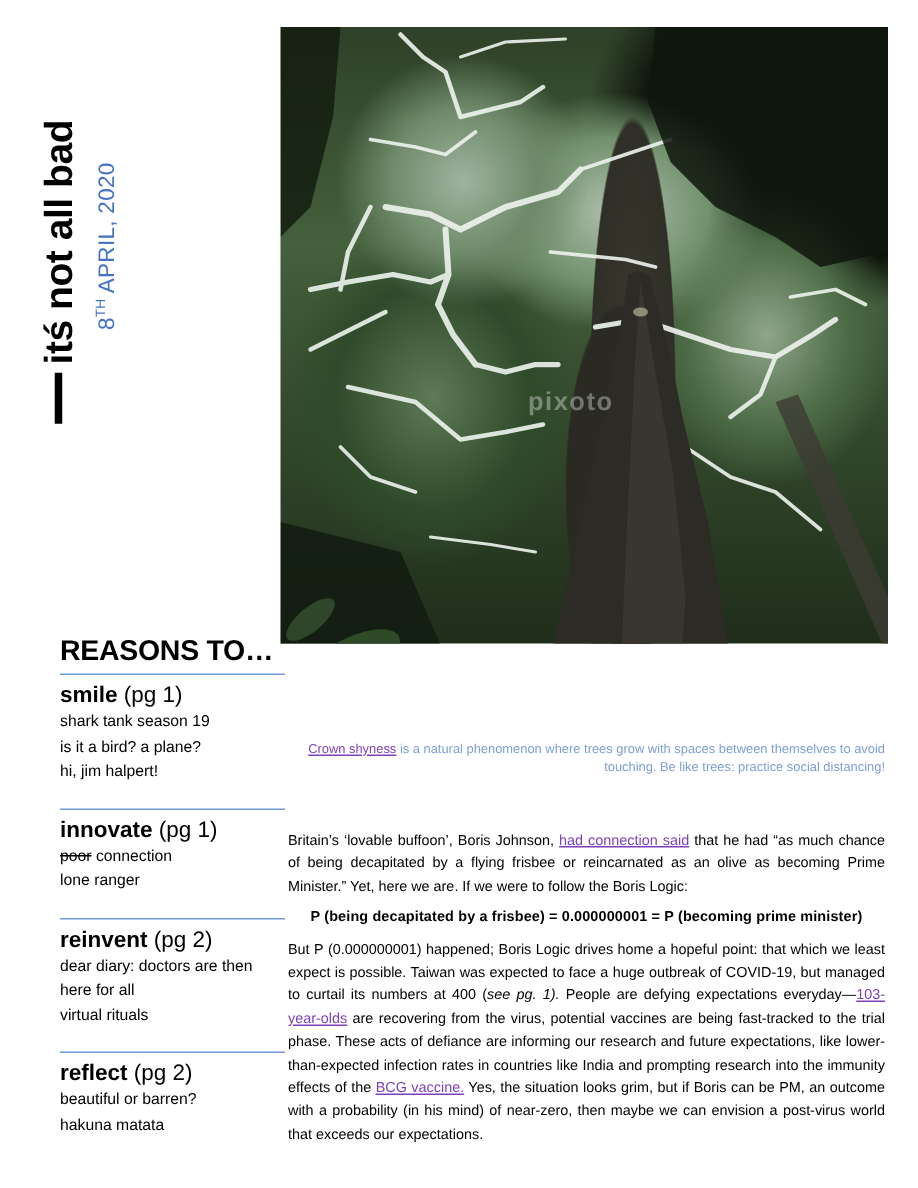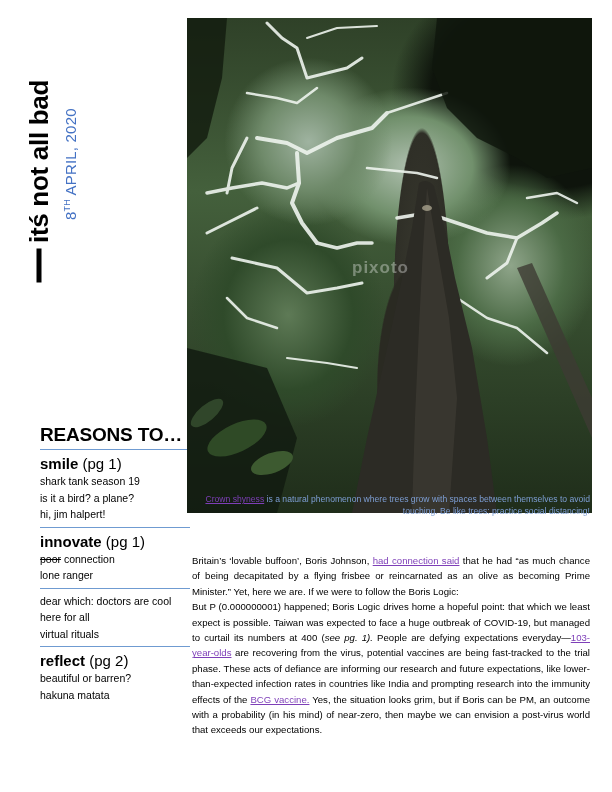--- a/index.html
+++ b/index.html
@@ -35,25 +35,25 @@
   
   .sidebar { position: absolute; left: 40px; top: 402px; width: 150px; margin-top: 20px; }
   .sidebar-head {
     font-size: 19px; font-weight: bold; letter-spacing: -0.2px; height: 26px; line-height: 26px;
   }
   .divider { height: 0; border-top: 1.5px solid #6f9bd1; margin: 1px 0 4px 0; }
   .section-title { font-size: 15px; line-height: 19px; margin-top: 1px; }
   .section-title b { font-weight: bold; }
   .section-item { font-size: 10.5px; line-height: 16.5px; color: #000; }
   .strike { text-decoration: line-through; }
-  .section { padding-bottom: 3px; }
+  .section { padding-bottom: 15px; }
 
   
   .hero {
-    position: absolute; left: 187px; top: 18px; width: 405px; height: 495px; overflow: hidden;
+    position: absolute; left: 187px; top: 18px; width: 405px; height: 411px; overflow: hidden;
     background:
       radial-gradient(ellipse 60px 200px at 56% 75%, #2a2a22 0%, #2a2a22 60%, transparent 62%),
       radial-gradient(ellipse 40px 260px at 58% 60%, #3a3a30 0%, #2f2f27 70%, transparent 72%),
       radial-gradient(ellipse 120px 120px at 30% 25%, #9fb3a0 0%, #6f8a6a 40%, transparent 70%),
       radial-gradient(ellipse 140px 110px at 55% 30%, #aebfae 0%, #71906c 45%, transparent 72%),
       radial-gradient(ellipse 120px 140px at 80% 50%, #8fa58a 0%, #4b6a45 45%, transparent 72%),
       radial-gradient(ellipse 130px 150px at 25% 60%, #5e7a56 0%, #2f4a2a 50%, transparent 75%),
       radial-gradient(ellipse 200px 160px at 90% 15%, #0e140c 0%, #0e140c 60%, transparent 80%),
       linear-gradient(180deg, #2f4128 0%, #44603c 35%, #1f2d1a 100%);
   }
@@ -109,21 +109,22 @@
   <div class="divider"></div>
 
   <div class="section">
     <div class="section-title"><b>innovate</b><span> (pg 1)</span></div>
     <div class="section-item"><span class="strike">poor</span> <span>connection</span></div>
     <div class="section-item">lone ranger</div>
   </div>
   <div class="divider"></div>
 
   <div class="section">
-    <div class="section-item">dear which: doctors are cool</div>
+    <div class="section-title"><b>reinvent</b><span> (pg 2)</span></div>
+    <div class="section-item">dear diary: doctors are then</div>
     <div class="section-item">here for all</div>
     <div class="section-item">virtual rituals</div>
   </div>
   <div class="divider"></div>
 
   <div class="section">
     <div class="section-title"><b>reflect</b><span> (pg 2)</span></div>
     <div class="section-item">beautiful or barren?</div>
     <div class="section-item">hakuna matata</div>
   </div>
@@ -170,14 +171,15 @@
   </svg>
   <div class="watermark">pixoto</div>
 </div>
 
 <div class="caption">
   <a class="link" href="#">Crown shyness</a><span> is a natural phenomenon where trees grow with spaces between themselves to avoid touching. Be like trees: practice social distancing!</span>
 </div>
 
 <div class="article">
   <p><span>Britain’s ‘lovable buffoon’, Boris Johnson, </span><a class="link" href="#">had connection said</a><span> that he had “as much chance of being decapitated by a flying frisbee or reincarnated as an olive as becoming Prime Minister.” Yet, here we are. If we were to follow the Boris Logic:</span></p>
+  <p class="formula">P (being decapitated by a frisbee) = 0.000000001 = P (becoming prime minister)</p>
   <p class="p2"><span>But P (0.000000001) happened; Boris Logic drives home a hopeful point: that which we least expect is possible. Taiwan was expected to face a huge outbreak of COVID-19, but managed to curtail its numbers at 400 (</span><i>see pg. 1).</i><span> People are defying expectations everyday—</span><a class="link" href="#">103-year-olds</a><span> are recovering from the virus, potential vaccines are being fast-tracked to the trial phase. These acts of defiance are informing our research and future expectations, like lower-than-expected infection rates in countries like India and prompting research into the immunity effects of the </span><a class="link" href="#">BCG vaccine.</a><span> Yes, the situation looks grim, but if Boris can be PM, an outcome with a probability (in his mind) of near-zero, then maybe we can envision a post-virus world that exceeds our expectations.</span></p>
 </div>
 
 </body></html>

